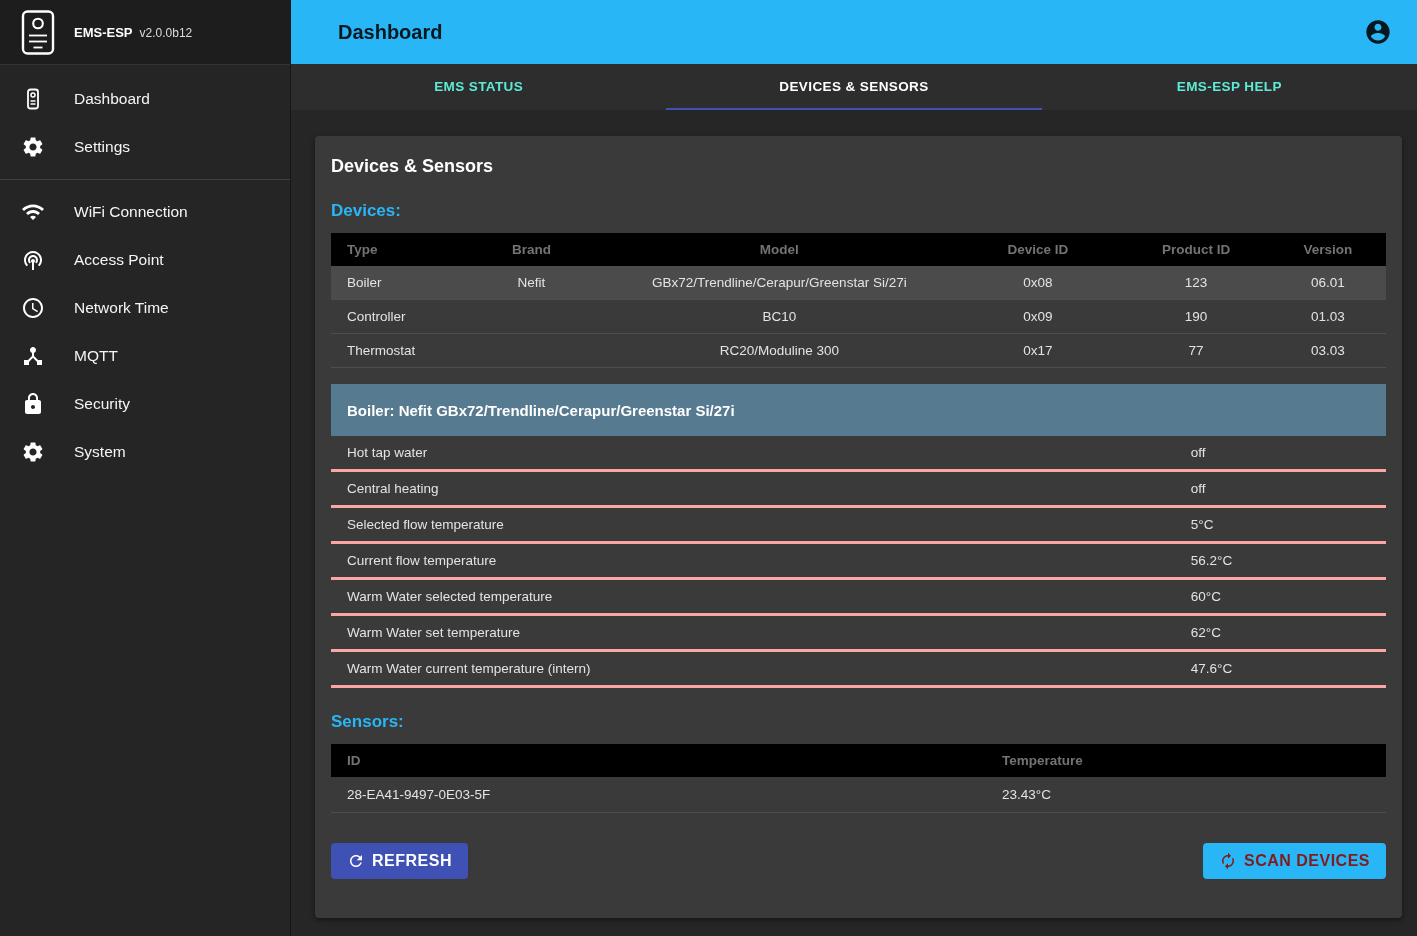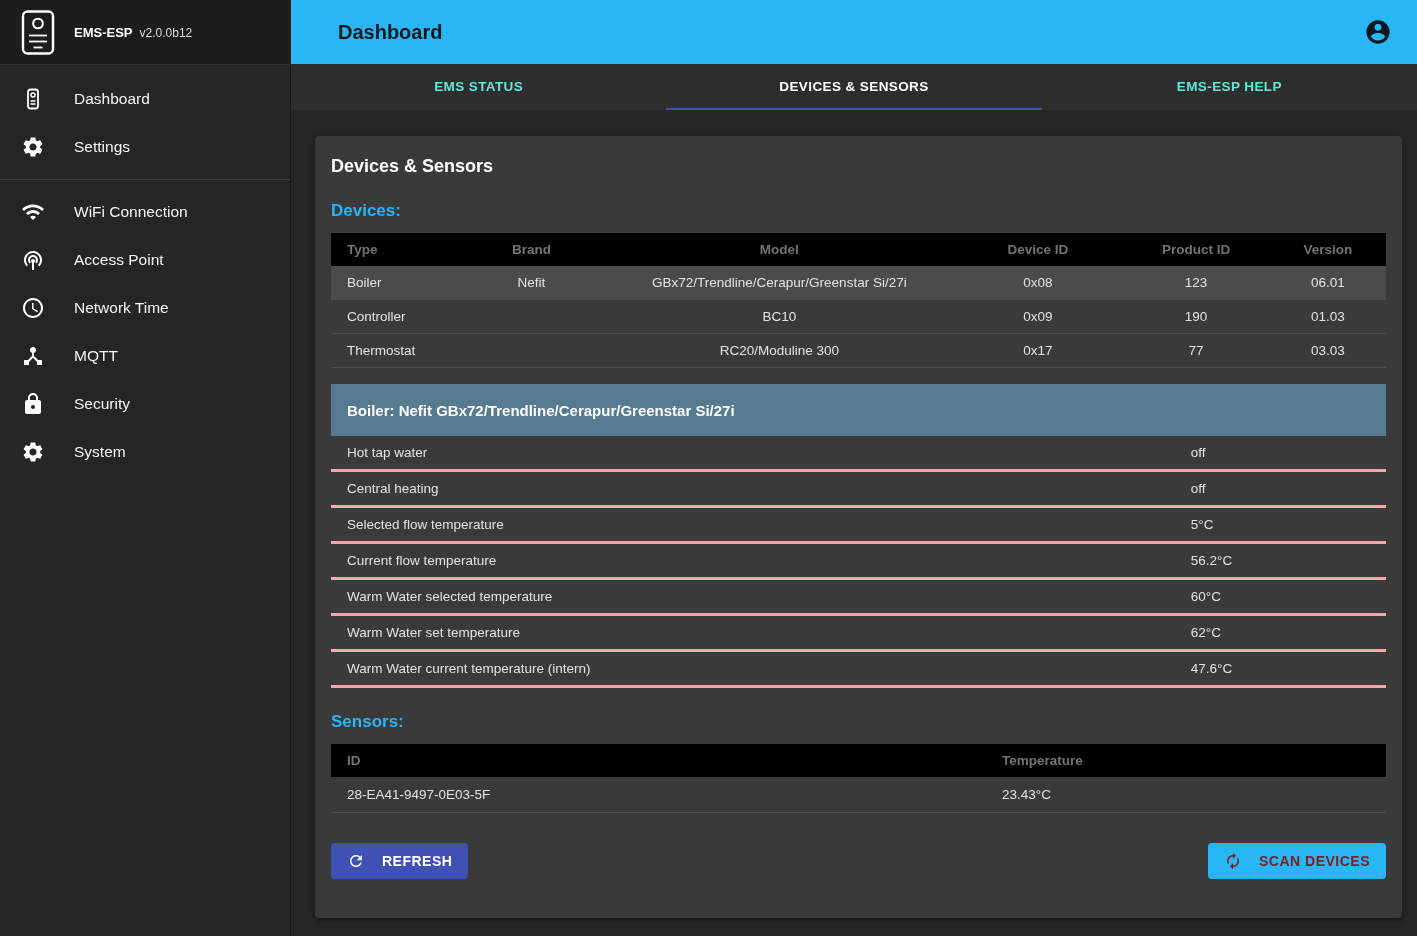--- a/index.html
+++ b/index.html
@@ -48,21 +48,21 @@
 
   .kv-row{display:flex;height:33px;align-items:center;border-bottom:3px solid #fca5a5;font-size:13.5px;color:#e3e3e3;}
   .kv-label{flex:0 0 81.5%;padding-left:16px;box-sizing:border-box;}
   .kv-value{flex:1;}
 
   .sensors-table th,.sensors-table td{text-align:left;white-space:nowrap;}
   .sensors-table th.c-left,.sensors-table td.c-left{padding-left:16px;}
   .sensors-table tbody td{height:35px;}
 
   .actions{display:flex;justify-content:space-between;align-items:center;margin-top:30px;}
-  .btn{display:inline-flex;align-items:center;gap:17px;height:36px;padding:0 16px;border:none;border-radius:4px;font-family:inherit;font-size:14px;font-weight:bold;letter-spacing:.5px;cursor:pointer;text-transform:uppercase;text-align:center;}
+  .btn{display:inline-flex;align-items:center;gap:7px;height:36px;padding:0 16px;border:none;border-radius:4px;font-family:inherit;font-size:16px;font-weight:bold;letter-spacing:.5px;cursor:pointer;text-transform:uppercase;text-align:center;}
   .btn svg{width:18px;height:18px;fill:currentColor;}
   .btn-refresh{background:var(--refresh-button,#3f51b5);color:#ffffff;}
   .btn-scan{background:var(--scan-button,#29b6f6);color:#7f1d1d;}
 </style>
 </head>
 <body>
 
 <div class="app">
 
   <aside class="sidebar">

